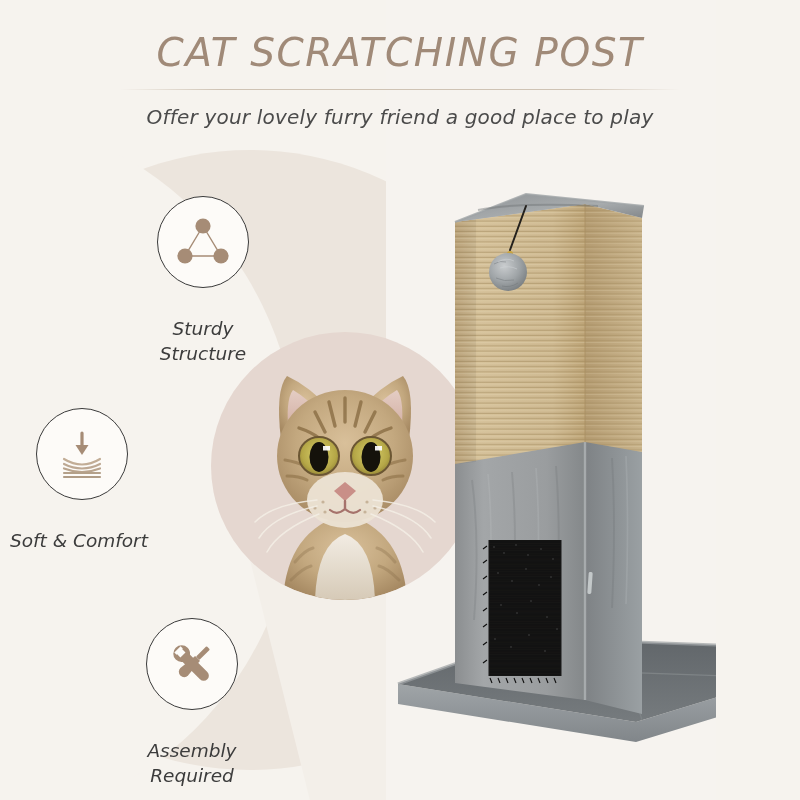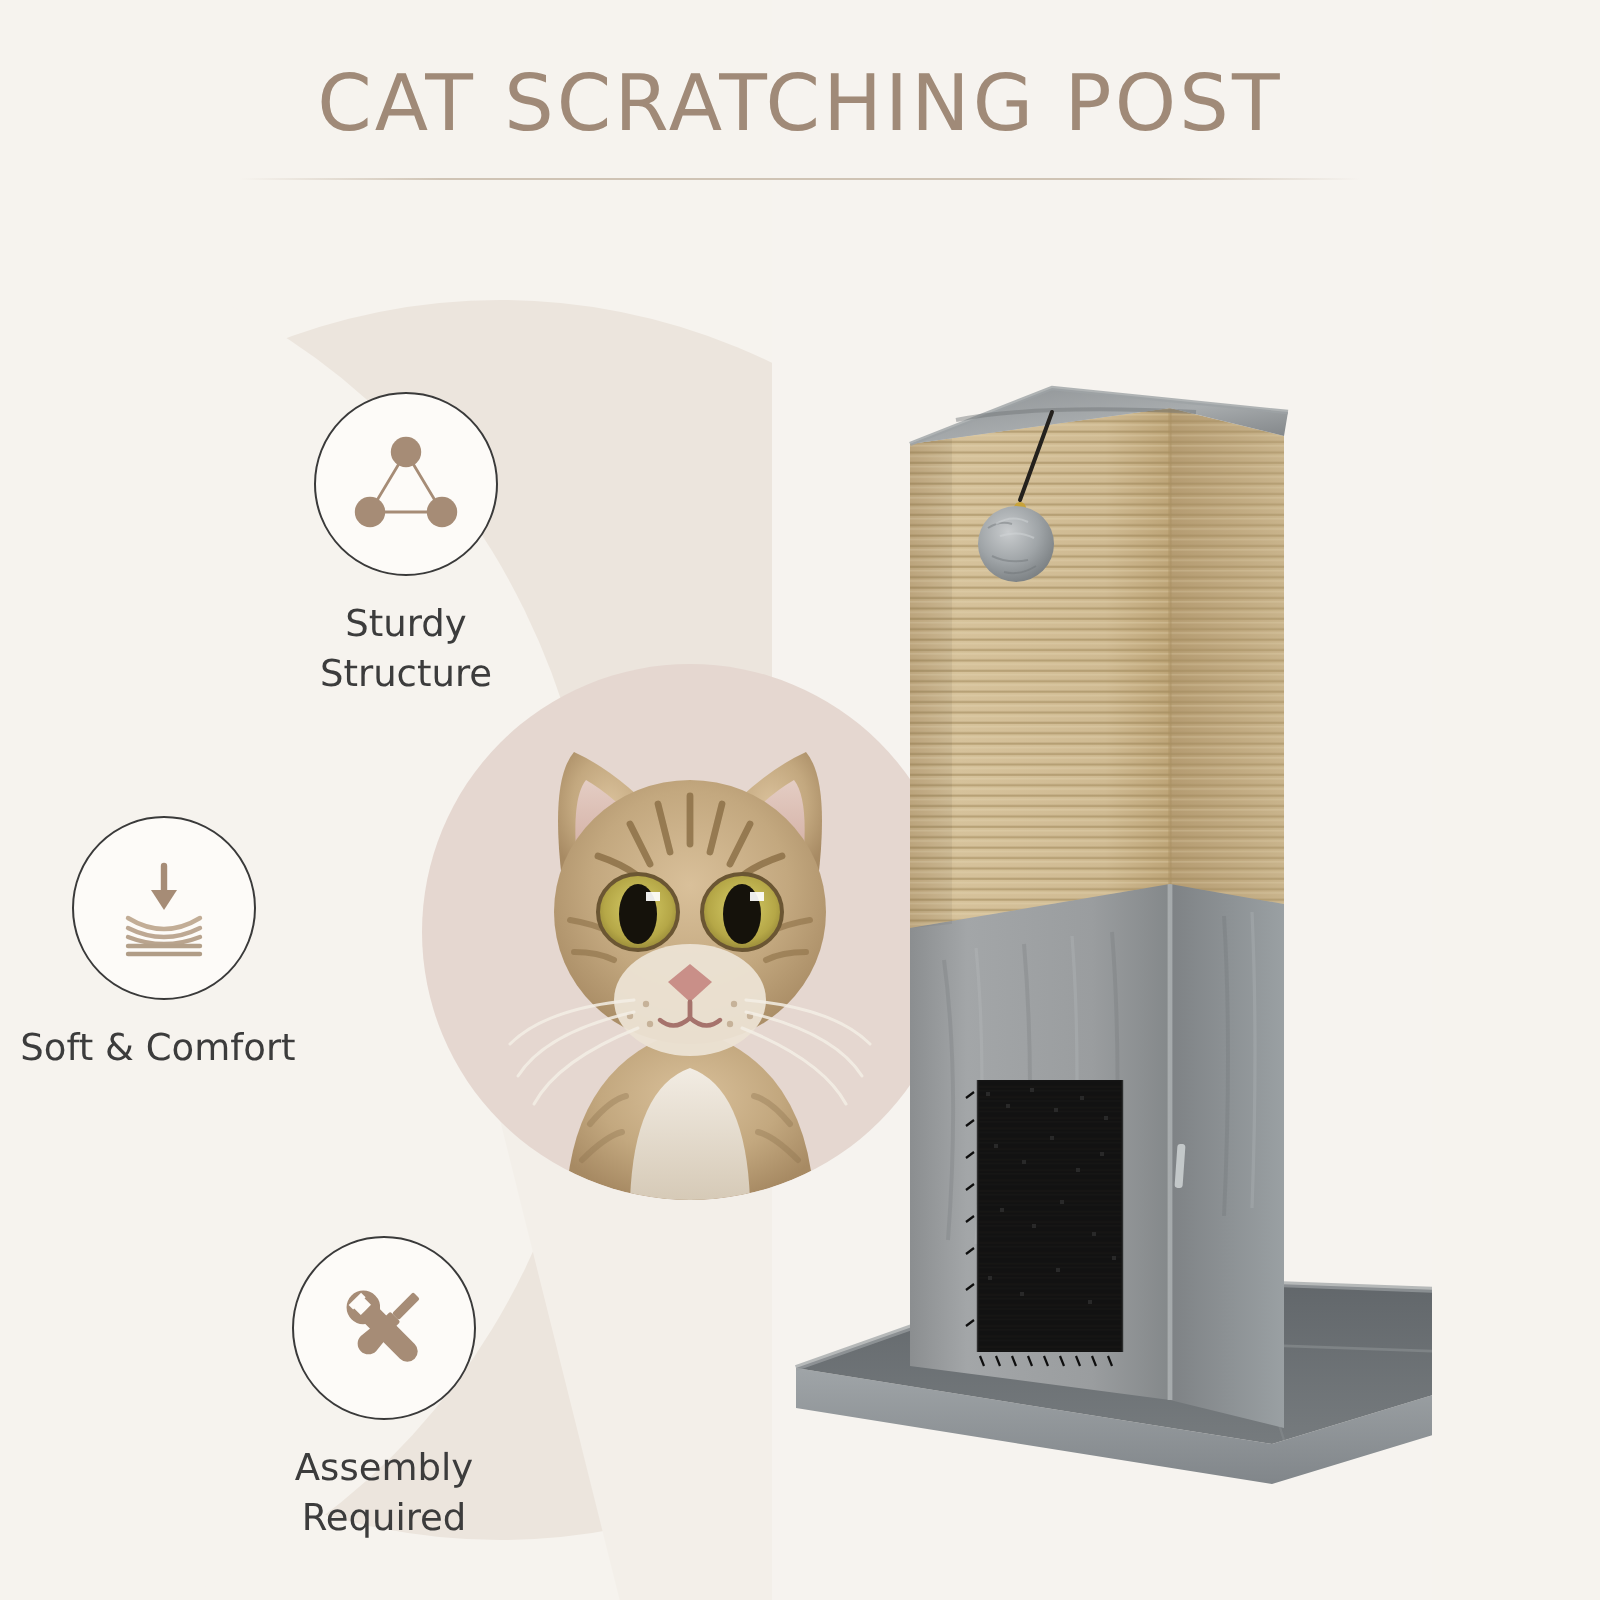--- a/index.html
+++ b/index.html
@@ -1,21 +1,21 @@
 <!DOCTYPE html>
 <html><head>
 <meta charset="utf-8">
 <style>
   html,body{margin:0;padding:0;}
   body{
     width:800px;height:800px;overflow:hidden;
     font-family:"Liberation Sans", sans-serif;
     background:#f6f3ee;
   }
-  #page{position:relative;width:716px;height:800px;overflow:hidden;background:#f6f3ee;}
+  #page{position:relative;width:716px;height:800px;overflow:hidden;background:#f6f3ee;font-style:italic;}
 
   
   .bg-base{position:absolute;inset:0;background:#f6f3ee;}
   .bg-arc{
     position:absolute;
     left:-60px;top:150px;width:620px;height:620px;border-radius:50%;
     background:#ece5dd;
   }
   .bg-arc2{
     position:absolute;
@@ -50,21 +50,21 @@
 
   
   .feature{position:absolute;text-align:center;}
   .feature .ring{
     width:92px;height:92px;border-radius:50%;
     background:#fdfbf8;border:1.3px solid #3a3a3a;
     box-sizing:border-box;margin:0 auto;
     display:flex;align-items:center;justify-content:center;
   }
   .feature .flabel{
-    margin-top:12px;font-size:18.5px;line-height:25px;color:#3c3c3c;
+    margin-top:28px;font-size:18.5px;line-height:25px;color:#3c3c3c;
     font-family:"DejaVu Sans", sans-serif;font-weight:400;white-space:pre-line;
   }
   #feat-sturdy{left:133px;top:196px;width:140px;}
   #feat-soft{left:36px;top:408px;width:92px;}
   #feat-soft .flabel{width:330px;margin-left:-122px;text-align:center;}
   #feat-assembly{left:142px;top:618px;width:100px;}
   #feat-assembly .flabel{width:210px;margin-left:-55px;}
 
   
   .cat-circle{
@@ -84,20 +84,21 @@
 
   <div class="bg-base"></div>
   <div class="bg-arc"></div>
   <div class="bg-arc2"></div>
   <div class="bg-wedge"></div>
   <div class="bg-softright"></div>
 
   <div class="header">
     <h1 class="title">CAT SCRATCHING POST</h1>
     <div class="divider"></div>
+    <p class="subtitle">Offer your lovely furry friend a good place to play</p>
   </div>
 
   <div class="feature" id="feat-sturdy">
     <div class="ring">
       <svg width="62" height="62" viewBox="0 0 62 62">
         <polygon points="31,15 49,45 13,45" fill="none" stroke="#a68c76" stroke-width="1.4"></polygon>
         <circle cx="31" cy="15" r="7.6" fill="#a68c76"></circle>
         <circle cx="49" cy="45" r="7.6" fill="#a68c76"></circle>
         <circle cx="13" cy="45" r="7.6" fill="#a68c76"></circle>
       </svg>

